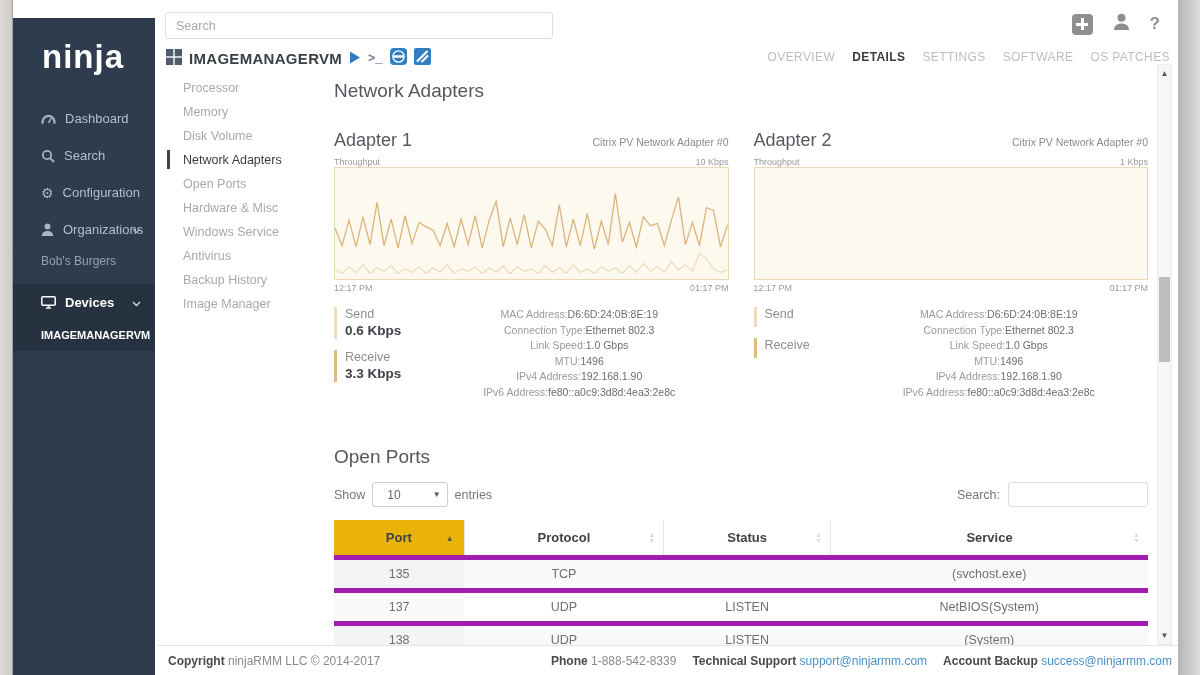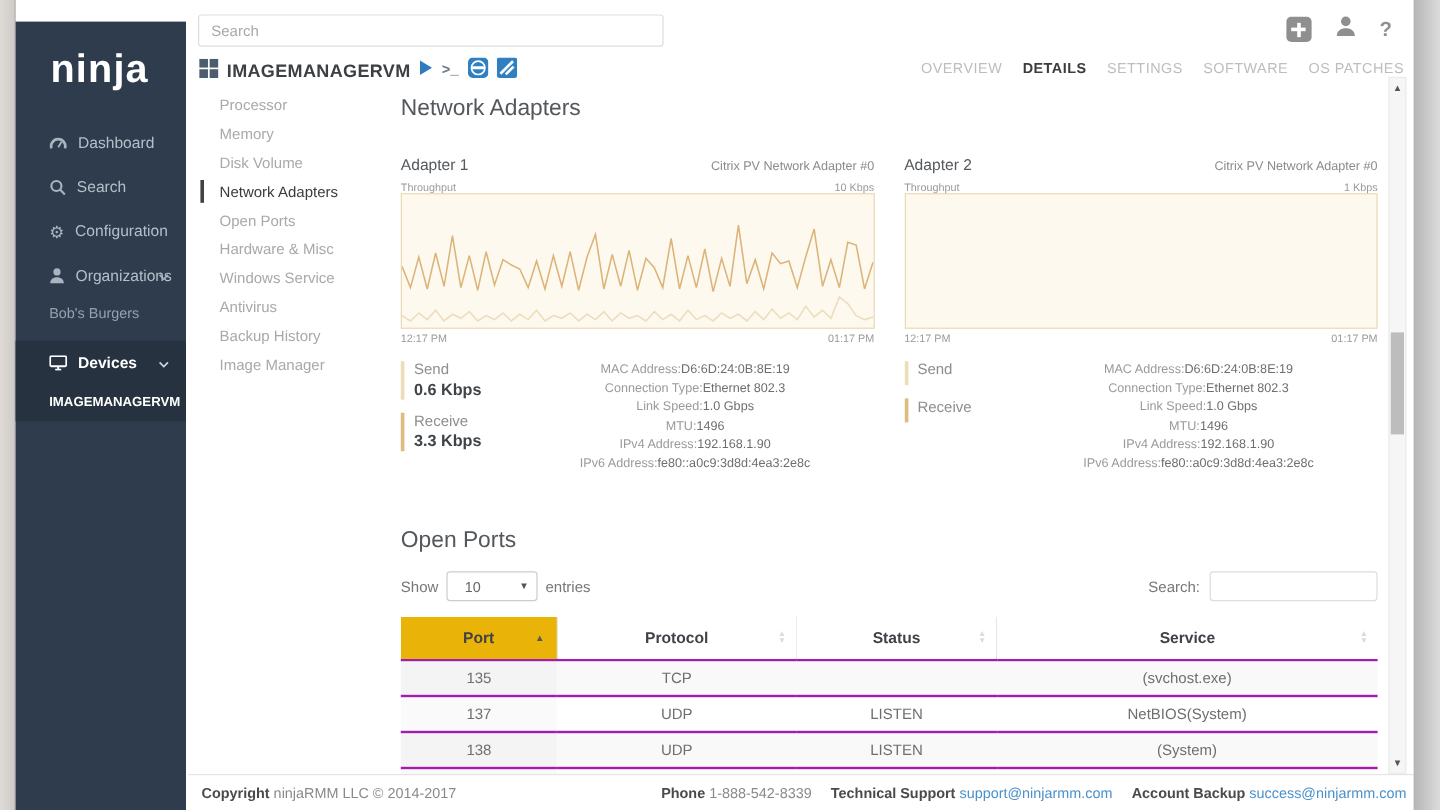--- a/index.html
+++ b/index.html
@@ -52,21 +52,21 @@
   .subnav { position:absolute; left:12px; top:76px; width:150px; }
   .subnav-item { position:relative; padding:5px 0 5px 16px; font-size:12.5px; color:#a9a9a9; cursor:pointer; line-height:14px; }
   .subnav-item.active { color:#3c3c3c; }
   .subnav-item.active:before { content:""; position:absolute; left:0; top:2px; width:3px; height:19px; background:#3f4348; }
 
   .pane { position:absolute; left:179px; top:80px; width:814px; }
   .section-title { font-size:19px; color:#54585d; font-weight:normal; }
 
   .adapters { display:grid; grid-template-columns:1fr 1fr; gap:25px; margin-top:28px; }
   .ad-head { display:flex; justify-content:space-between; align-items:baseline; }
-  .ad-name { font-size:13px; color:#55595e; }
+  .ad-name { font-size:18px; color:#55595e; }
   .ad-device { font-size:10.5px; color:#8b8b8b; }
   .ad-axis { display:flex; justify-content:space-between; font-size:9px; color:#9a9a9a; margin-top:6px; }
   .chart { width:100%; height:113px; border:1px solid #ead9b3; background:#fdf9ef; display:block; }
   .ad-bottom { display:flex; margin-top:14px; }
   .legend { width:96px; flex:none; }
   .leg-item { padding-left:8px; margin-bottom:11px; }
   .leg-send { border-left:3px solid #ecdcba; }
   .leg-recv { border-left:3px solid #e0ba7e; }
   .leg-label { font-size:12.5px; color:#8e8e8e; line-height:15px; }
   .leg-value { font-size:13.5px; font-weight:bold; color:#3f4348; line-height:17px; min-height:5px; }
@@ -82,21 +82,21 @@
     display:flex; align-items:center; justify-content:space-between; padding:0 6px 0 14px;
     font-size:12px; color:#666; cursor:pointer; background:#fff;gap:32px; }
   .fake-select .arrow { font-size:8px; color:#555; }
   .op-search { display:flex; align-items:center; gap:8px; font-size:12.5px; color:#777; }
   .op-search input { width:140px; height:25px; border:1px solid #ddd; border-radius:3px; padding:0 6px; font-size:12px; color:#555; outline:none; }
 
   table.ports { width:100%; border-collapse:collapse; margin-top:13px; font-size:12.5px; table-layout:fixed; }
   table.ports th { font-size:13px; color:#3f4348; font-weight:bold; padding:10px 6px; text-align:center;
     border-bottom:1px solid #d9d9d9; border-left:1px solid #e7e7e7; position:relative; cursor:pointer; background:#fff; }
   table.ports th:first-child { border-left:none; background:#eab308; }
-  table.ports td { padding:7px 6px; text-align:center; color:#6f6f6f; border-top:2px solid #a21caf; height:27px; }
+  table.ports td { padding:7px 6px; text-align:center; color:#6f6f6f; border-top:5px solid #a21caf; height:27px; }
   table.ports tr.odd td { background:#f9f9f9; }
   table.ports td.col-port { background:rgba(0,0,0,0.018); }
   table.ports tr.odd td.col-port { background:#f4f4f4; }
   .sort-asc { position:absolute; right:10px; top:50%; transform:translateY(-50%); font-size:8px; color:#555; }
   .sort-both { position:absolute; right:8px; top:50%; transform:translateY(-50%); display:flex; flex-direction:column; line-height:6px; font-size:7px; color:#dcdcdc; }
 
   .scrollbar { position:absolute; right:6px; top:64px; width:15px; height:581px; background:#f6f6f6; border:1px solid #ececec; }
   .sb-arrow { position:absolute; left:0; width:13px; text-align:center; font-size:8px; color:#555; cursor:pointer; }
   .sb-up { top:4px; } .sb-down { bottom:4px; }
   .sb-thumb { position:absolute; left:1px; top:212px; width:11px; height:85px; background:#bdbdbd; cursor:pointer; }

